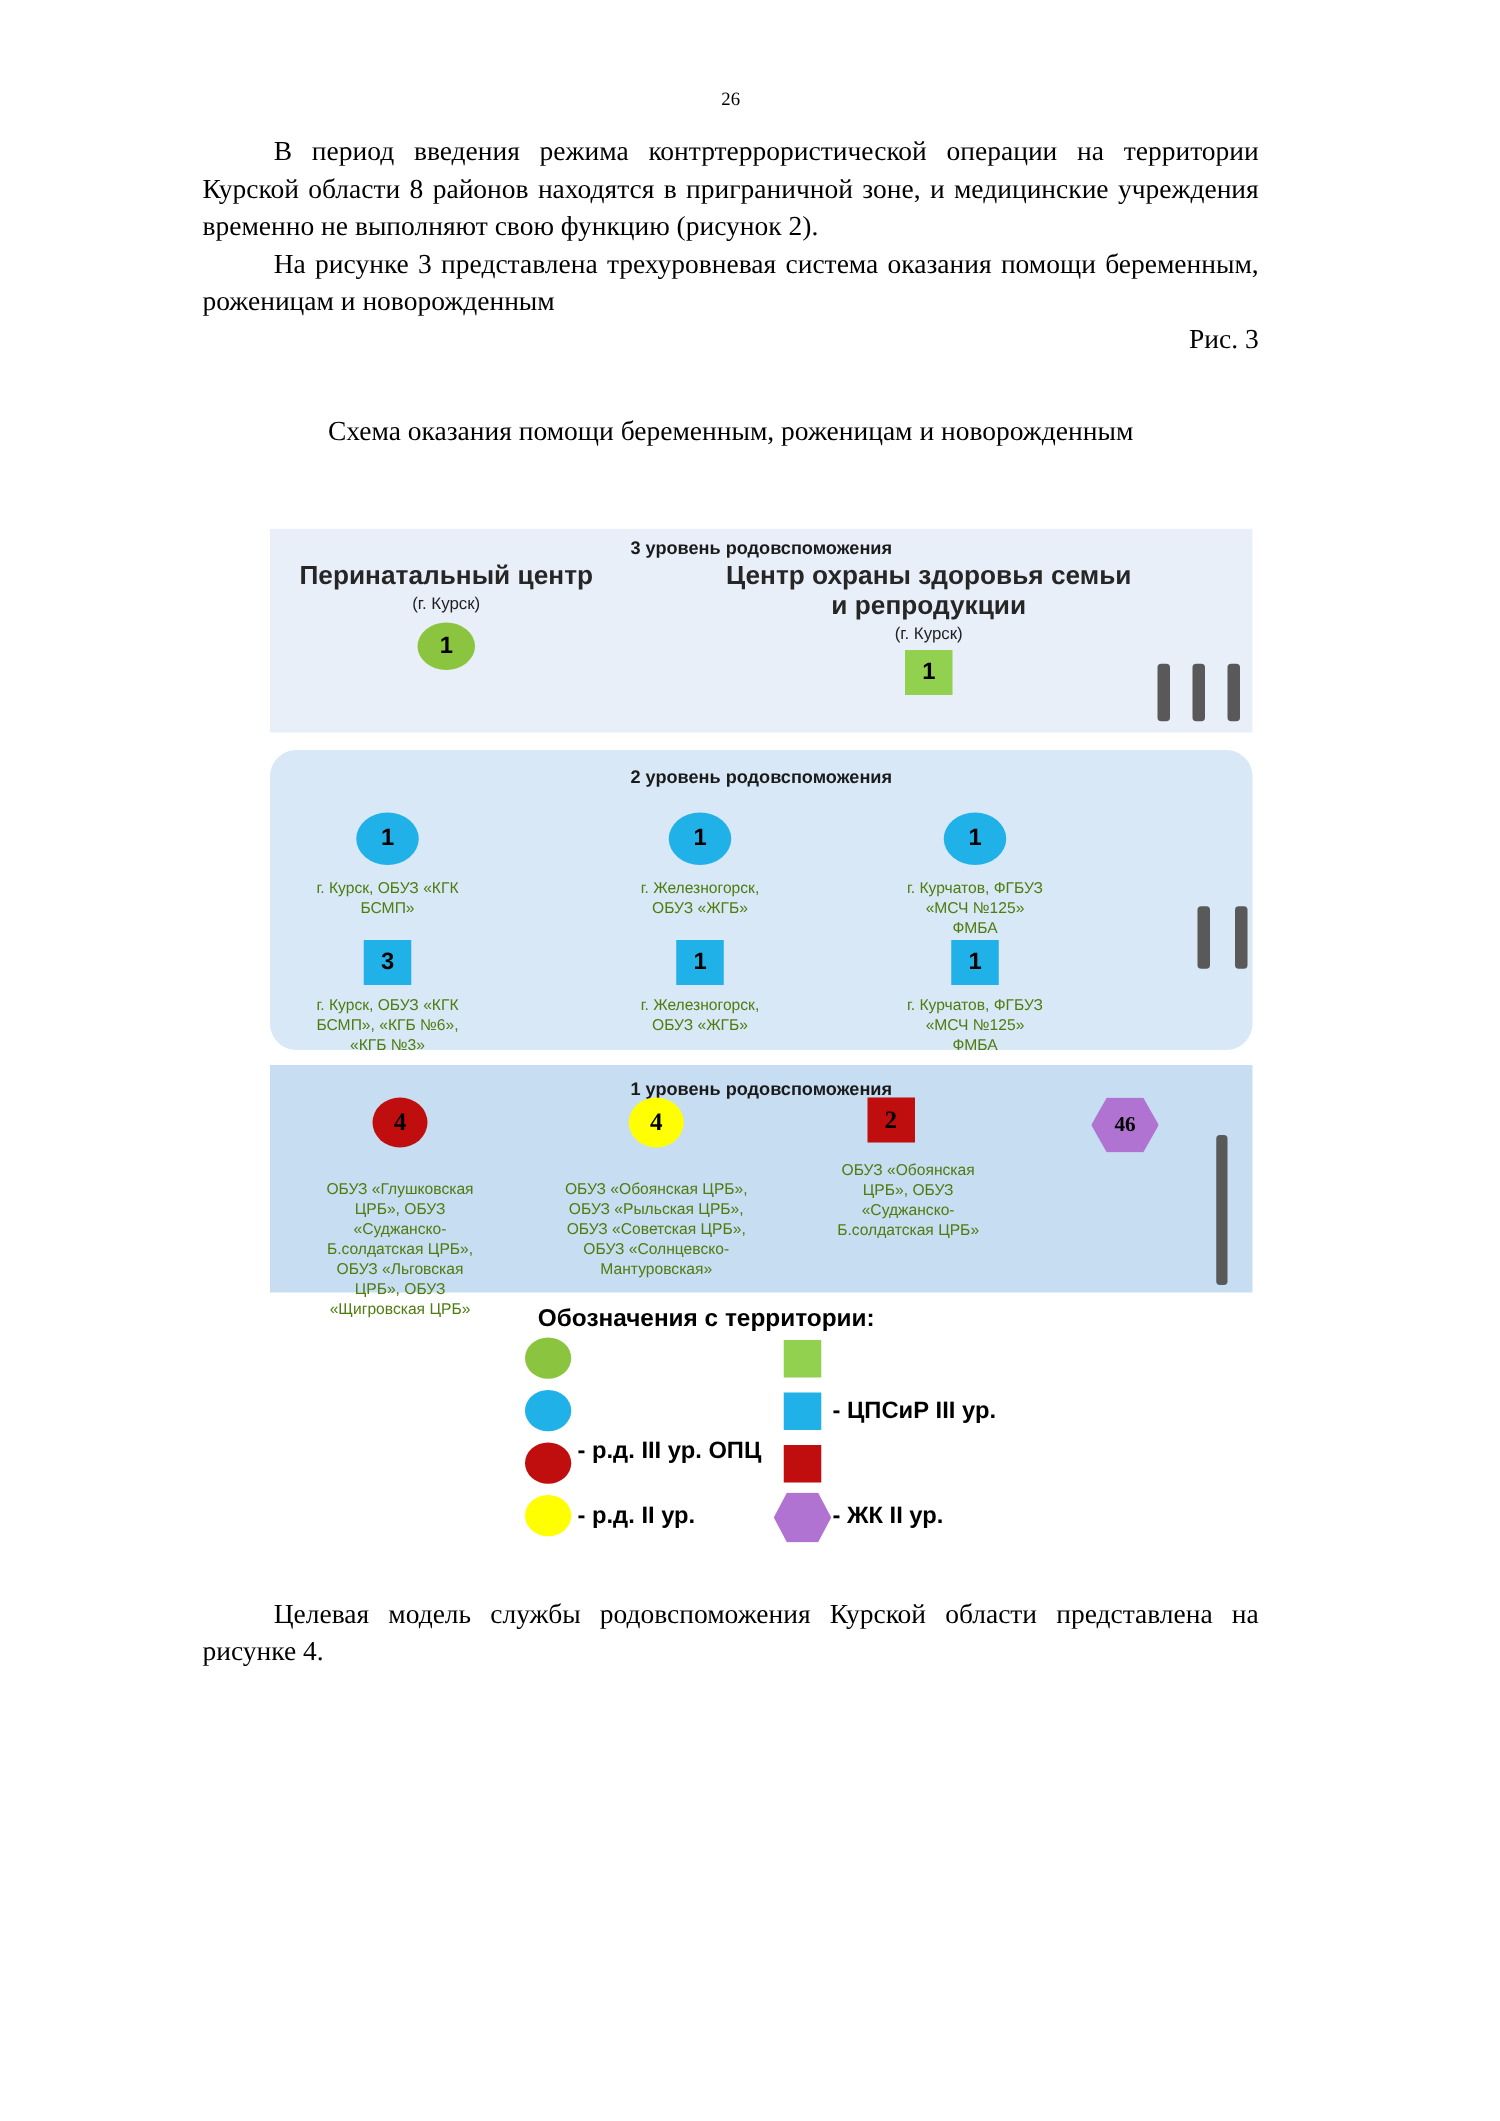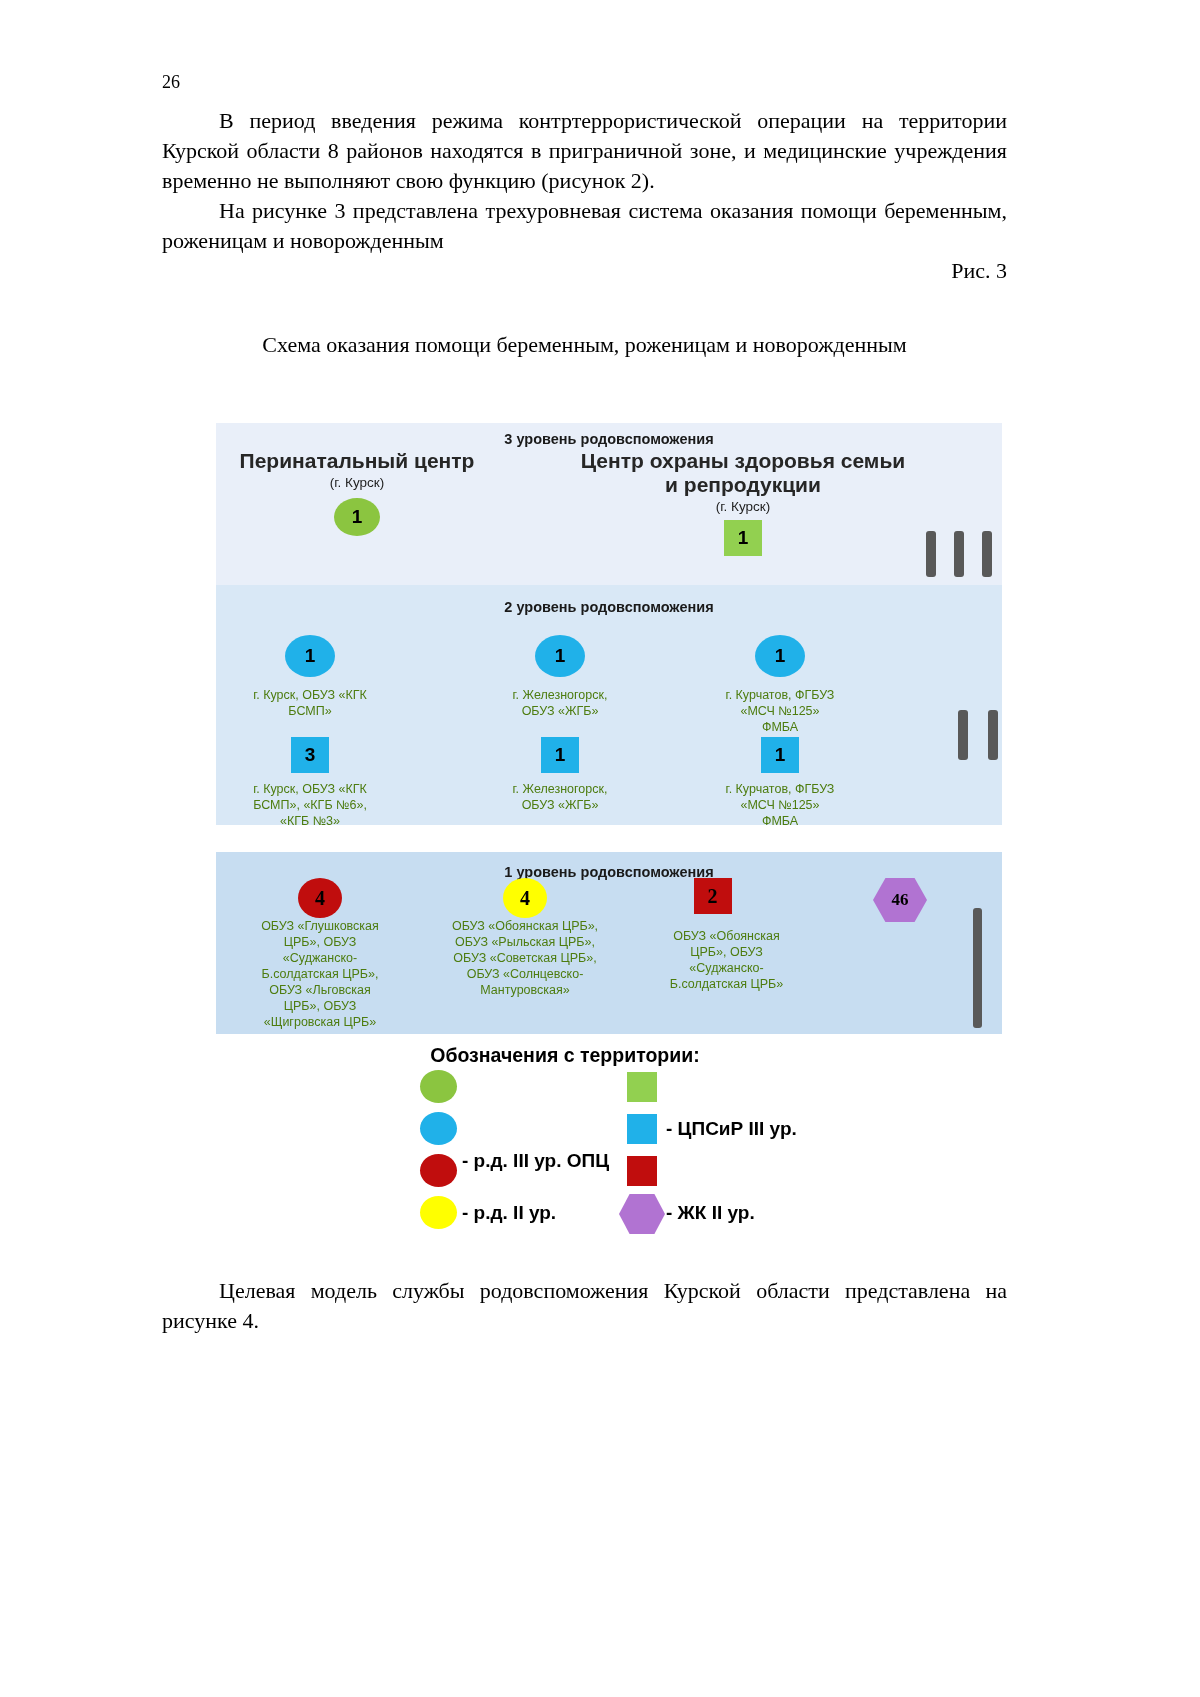--- a/index.html
+++ b/index.html
@@ -1,33 +1,33 @@
 <!DOCTYPE html>
 <html><head>
 <meta charset="utf-8">
 <style>
   html,body{margin:0;padding:0;}
   body{background:#ffffff;width:1200px;height:1697px;position:relative;
        font-family:"Liberation Serif", serif;color:#000;}
   .page{position:absolute;left:0;top:0;width:1200px;height:1697px;background:#fff;overflow:hidden;}
 
   
-  .pagenum{position:absolute;left:162px;top:72px;width:845px;
-           font-size:18px;}
+  .pagenum{position:absolute;left:162px;top:72px;width:845px;text-align:center;
+           font-size:15px;}
   .textcol{position:absolute;left:162px;top:106px;width:845px;}
   .para{margin:0;font-size:22px;line-height:30px;text-align:justify;text-indent:57px;}
   .figcap{font-size:22px;line-height:30px;text-align:right;}
   .figtitle{position:absolute;left:162px;top:332px;width:845px;text-align:center;
             font-size:22px;}
   .closing{position:absolute;left:162px;top:1276px;width:845px;}
 
   
   .band{position:absolute;left:216px;width:786px;font-family:"Liberation Sans",sans-serif;}
   .band1{top:423px;height:163px;background:#e9eff9;}
-  .band2{top:585px;height:240px;background:#d9e8f6;}
+  .band2{top:600px;height:240px;background:#d9e8f6;border-radius:21px;}
   .band3{top:852px;height:182px;background:#c7ddf1;}
   .band-title{position:absolute;left:0;right:0;text-align:center;font-weight:700;
               font-size:14.5px;color:#1a1a1a;}
   .band1 .band-title{top:8px;}
   .band2 .band-title{top:14px;}
   .band3 .band-title{top:12px;}
 
   .col{position:absolute;text-align:center;color:#1f1f1f;}
   .col-name{font-weight:700;font-size:21px;line-height:24px;color:#262626;}
   .col-city{font-size:13.5px;margin-top:2px;}
@@ -58,21 +58,21 @@
 
   
   .b2col{position:absolute;top:0;height:240px;}
   .b2col .circ{position:absolute;top:50px;left:0;right:0;display:flex;justify-content:center;}
   .b2col .clabel{position:absolute;top:102px;left:0;right:0;}
   .b2col .sq{position:absolute;top:152px;left:0;right:0;display:flex;justify-content:center;}
   .b2col .slabel{position:absolute;top:196px;left:0;right:0;}
 
   
   .b3col{position:absolute;top:26px;text-align:center;}
-  .b3col .lblwrap{margin-top:0;}
+  .b3col .lblwrap{margin-top:25px;}
 
   
   .legend-title{position:absolute;left:365px;top:1044px;width:400px;text-align:center;
                 font-family:"Liberation Sans",sans-serif;font-weight:700;font-size:19.5px;color:#000;}
   .lgrow{position:absolute;left:0;top:0;width:1200px;height:36px;}
   .lg-shape{position:absolute;display:flex;align-items:center;justify-content:center;}
   .lg-circle{width:37px;height:33px;border-radius:50%;}
   .lg-square{width:30px;height:30px;}
   .lg-hex{width:46px;height:40px;clip-path:polygon(23% 0%,77% 0%,100% 50%,77% 100%,23% 100%,0% 50%);}
   .lg-label{position:absolute;font-family:"Liberation Sans",sans-serif;font-weight:700;

